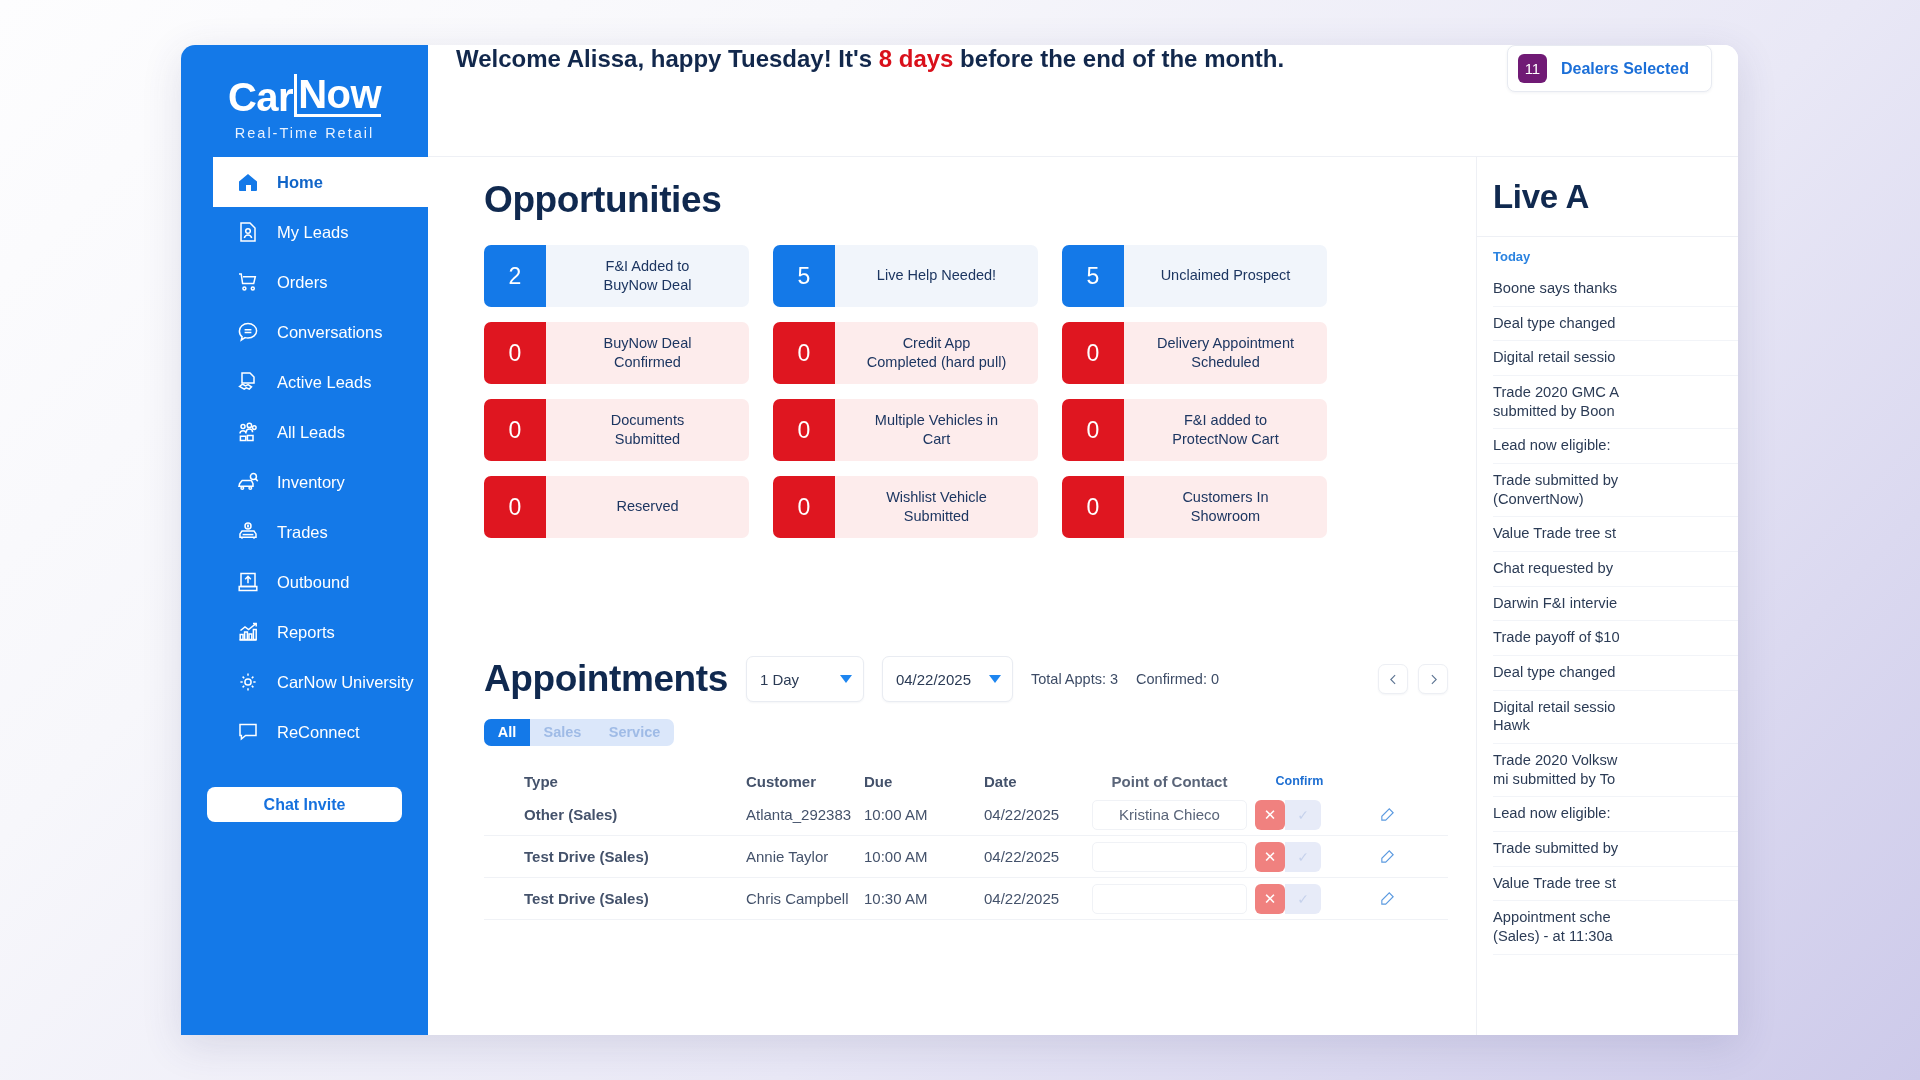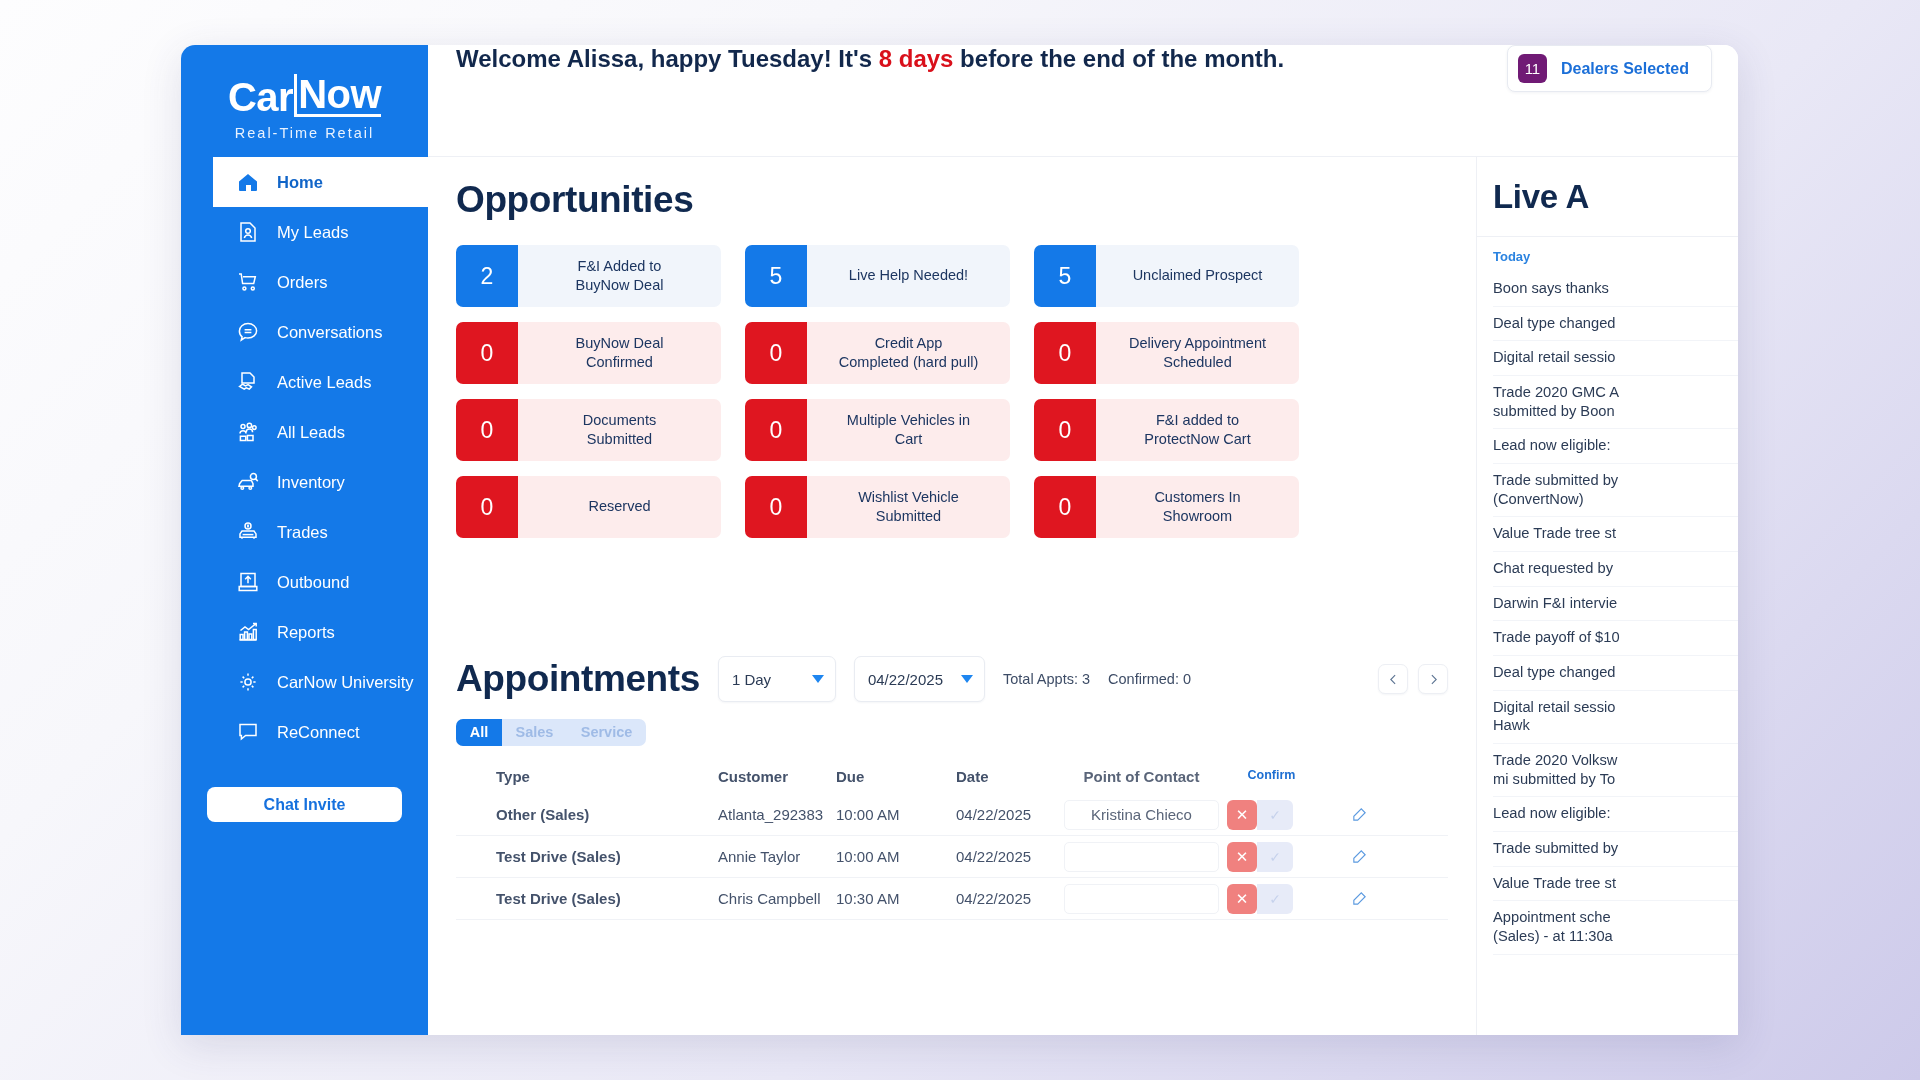--- a/index.html
+++ b/index.html
@@ -91,21 +91,21 @@
     background: #701a75; color: #ffffff; font-size: 15px; font-weight: normal;
     width: 29px; height: 29px; border-radius: 6px;
     display: flex; align-items: center; justify-content: center;
   }
   #dealers-label { color: #1b6fd8; font-size: 16px; font-weight: bold; }
   
   #main-pane {
     flex: 1 1 auto; display: flex; min-height: 0; min-width: 0;
   }
   #main-inner {
-    flex: 1 1 auto; padding: 22px 28px 0 28px; min-width: 0; overflow: hidden;
+    flex: 1 1 auto; padding: 22px 28px 0 28px; min-width: 0; overflow: hidden; margin-left: 28px;
   }
   h1.section-title {
     font-size: 37px; font-weight: bold; color: #10294f; letter-spacing: -0.4px;
   }
   
   #tiles {
     display: grid;
     grid-template-columns: repeat(3, 265px);
     gap: 15px 24px;
     margin-top: 24px;
@@ -158,21 +158,21 @@
     background: #dbe7fa; width: 190px;
   }
   .seg {
     flex: 1 1 auto; text-align: center; line-height: 27px; height: 27px;
     font-size: 14.5px; cursor: pointer; color: #9fbbe6; font-weight: bold;
   }
   .seg.active { background: #1479e8; color: #ffffff; }
   
   #appt-table { margin-top: 22px; width: 100%; }
   .appt-row-head {
-    display: flex; align-items: flex-start; height: 26px;
+    display: flex; align-items: center; height: 26px;
     padding-left: 40px; font-size: 12.5px; font-weight: bold; color: #1e6fd2;
   }
   .appt-row {
     display: flex; align-items: center; height: 42px;
     padding-left: 40px; border-bottom: 1px solid #f0f2f6;
     margin-bottom: 0;
   }
   .c-type   { width: 222px; flex: 0 0 222px; font-size: 15px; font-weight: bold; color: #44526b; }
   .c-cust   { width: 118px; flex: 0 0 118px; font-size: 15px; color: #44526b; }
   .c-due    { width: 120px; flex: 0 0 120px; font-size: 15px; color: #44526b; }
@@ -554,21 +554,21 @@
         </div>
       </div>
 
       <aside id="activity-panel">
         <div id="activity-head">
           <div id="activity-title">Live A</div>
         </div>
         <div id="activity-list">
           <div id="activity-today">Today</div>
           <div id="activity-items">
-              <div class="activity-item">Boon says thanks</div>
+              <div class="activity-item">Boone says thanks</div>
               <div class="activity-item">Deal type changed</div>
               <div class="activity-item">Digital retail sessio</div>
               <div class="activity-item">Trade 2020 GMC A
 submitted by Boon</div>
               <div class="activity-item">Lead now eligible:</div>
               <div class="activity-item">Trade submitted by
 (ConvertNow)</div>
               <div class="activity-item">Value Trade tree st</div>
               <div class="activity-item">Chat requested by</div>
               <div class="activity-item">Darwin F&amp;I intervie</div>

